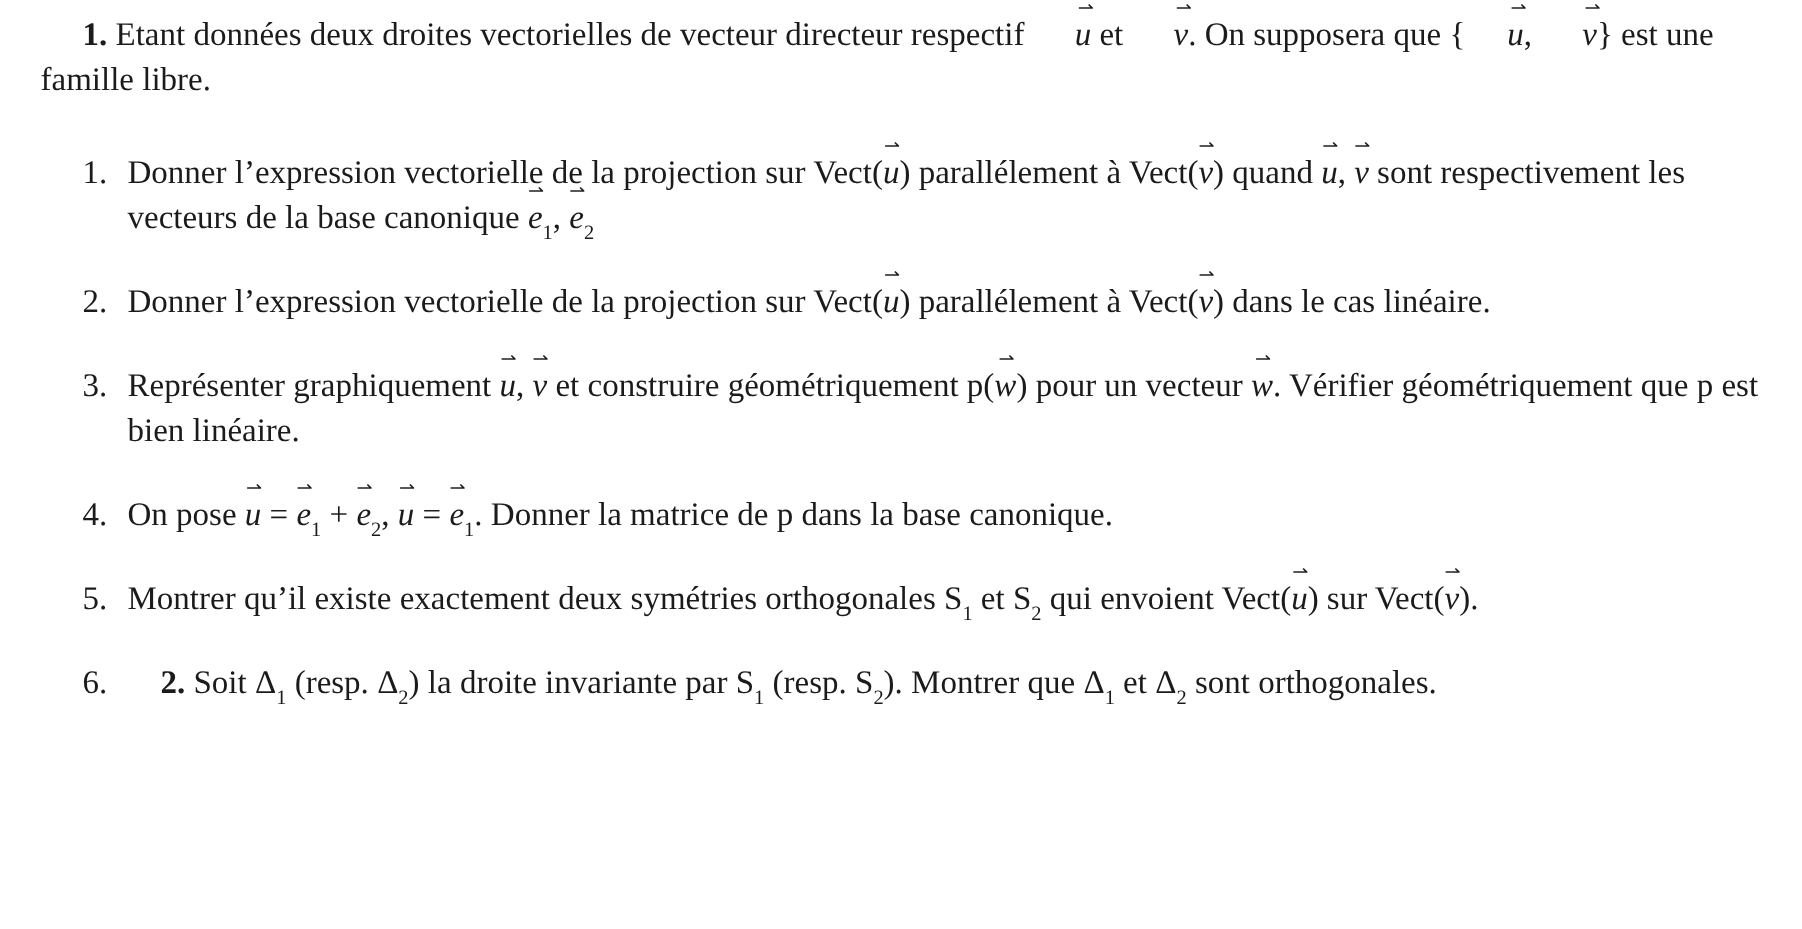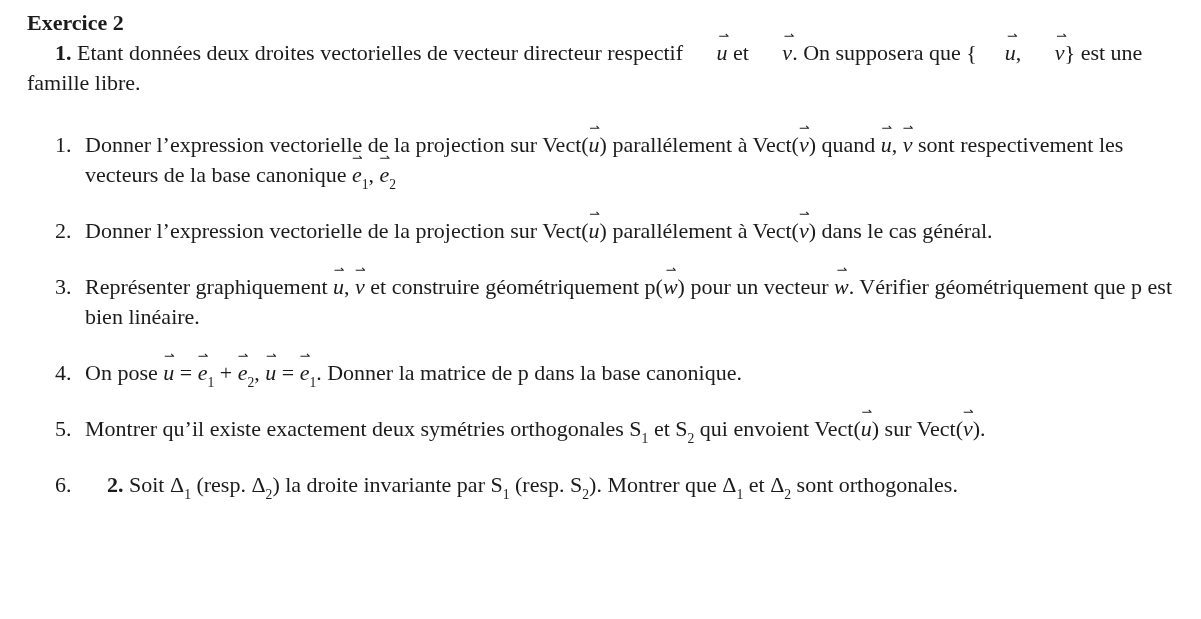--- a/index.html
+++ b/index.html
@@ -69,32 +69,31 @@
     line-height: 0;
     position: relative;
     top: 0.15em;
   }
 </style>
 </head>
 <body>
 
 <div class="page">
 
-  <h1 class="title">Exercice 2</h1>
 
   <p class="intro"><span class="b">1. </span><span>Etant données deux droites vectorielles de vecteur directeur respectif </span><span class="vec"><span class="vec-arrow">⇀</span><span>u</span></span><span> et </span><span class="vec"><span class="vec-arrow">⇀</span><span>v</span></span><span>. On supposera que {</span><span class="vec"><span class="vec-arrow">⇀</span><span>u</span></span><span>, </span><span class="vec"><span class="vec-arrow">⇀</span><span>v</span></span><span>} est une famille libre.</span></p>
 
   <ol class="questions">
     <li class="question">
       <span class="q-num">1.</span>
       <span class="q-text"><span>Donner l’expression vectorielle de la projection sur </span><span class="it">Vect</span><span>(</span><span class="vec"><span class="vec-arrow">⇀</span><span>u</span></span><span>) parallélement à </span><span class="it">Vect</span><span>(</span><span class="vec"><span class="vec-arrow">⇀</span><span>v</span></span><span>) quand </span><span class="vec"><span class="vec-arrow">⇀</span><span>u</span></span><span>, </span><span class="vec"><span class="vec-arrow">⇀</span><span>v</span></span><span> sont respectivement les vecteurs de la base canonique </span><span class="vec"><span class="vec-arrow">⇀</span><span>e</span></span><sub class="msub">1</sub><span>, </span><span class="vec"><span class="vec-arrow">⇀</span><span>e</span></span><sub class="msub">2</sub></span>
     </li>
     <li class="question">
       <span class="q-num">2.</span>
-      <span class="q-text"><span>Donner l’expression vectorielle de la projection sur </span><span class="it">Vect</span><span>(</span><span class="vec"><span class="vec-arrow">⇀</span><span>u</span></span><span>) parallélement à </span><span class="it">Vect</span><span>(</span><span class="vec"><span class="vec-arrow">⇀</span><span>v</span></span><span>) dans le cas général.</span></span>
+      <span class="q-text"><span>Donner l’expression vectorielle de la projection sur </span><span class="it">Vect</span><span>(</span><span class="vec"><span class="vec-arrow">⇀</span><span>u</span></span><span>) parallélement à </span><span class="it">Vect</span><span>(</span><span class="vec"><span class="vec-arrow">⇀</span><span>v</span></span><span>) dans le cas linéaire.</span></span>
     </li>
     <li class="question">
       <span class="q-num">3.</span>
       <span class="q-text"><span>Représenter graphiquement </span><span class="vec"><span class="vec-arrow">⇀</span><span>u</span></span><span>, </span><span class="vec"><span class="vec-arrow">⇀</span><span>v</span></span><span> et construire géométriquement </span><span class="it">p</span><span>(</span><span class="vec"><span class="vec-arrow">⇀</span><span>w</span></span><span>) pour un vecteur </span><span class="vec"><span class="vec-arrow">⇀</span><span>w</span></span><span>. Vérifier géométriquement que </span><span class="it">p</span><span> est bien linéaire.</span></span>
     </li>
     <li class="question">
       <span class="q-num">4.</span>
       <span class="q-text"><span>On pose </span><span class="vec"><span class="vec-arrow">⇀</span><span>u</span></span><span> = </span><span class="vec"><span class="vec-arrow">⇀</span><span>e</span></span><sub class="msub">1</sub><span> + </span><span class="vec"><span class="vec-arrow">⇀</span><span>e</span></span><sub class="msub">2</sub><span>, </span><span class="vec"><span class="vec-arrow">⇀</span><span>u</span></span><span> = </span><span class="vec"><span class="vec-arrow">⇀</span><span>e</span></span><sub class="msub">1</sub><span>. Donner la matrice de </span><span class="it">p</span><span> dans la base canonique.</span></span>
     </li>
     <li class="question">

